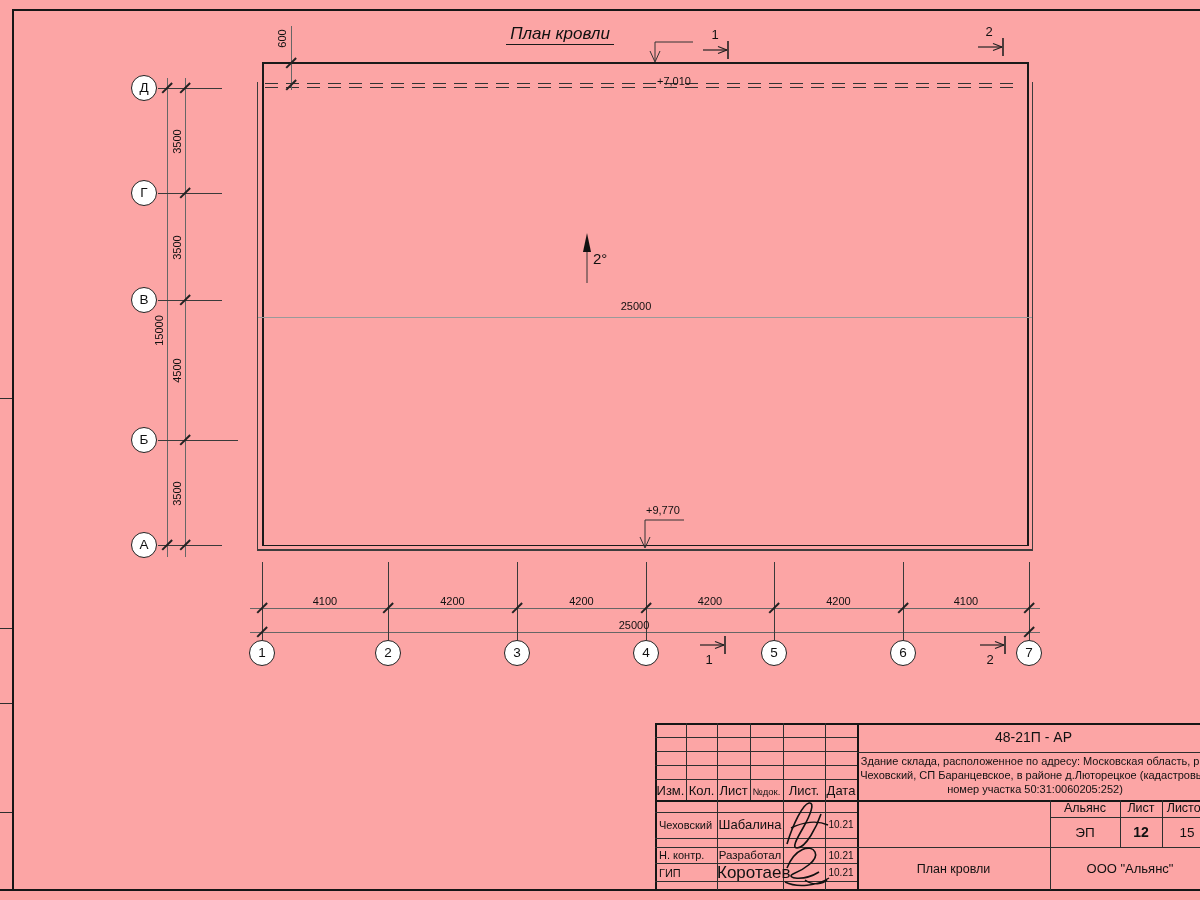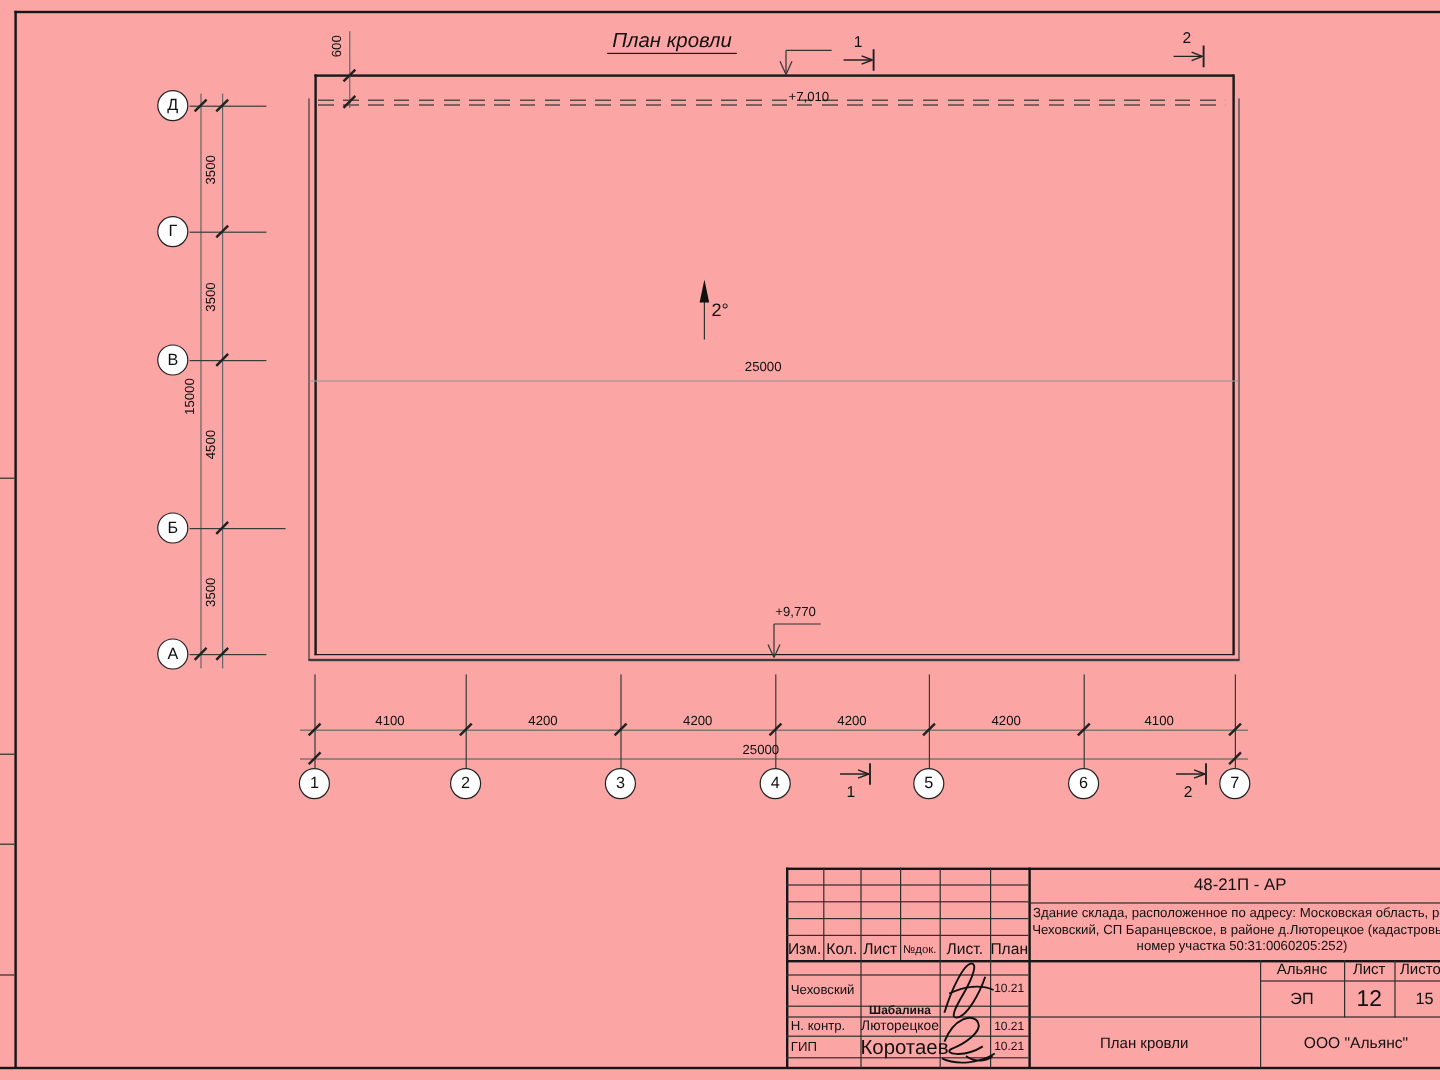--- a/index.html
+++ b/index.html
@@ -193,27 +193,27 @@
   <div class="vl" style="left:1050px;top:800px;height:90px;"></div>
   <div class="hl" style="left:1050px;top:817px;width:160px;"></div>
   <div class="vl" style="left:1120px;top:800px;height:48px;"></div>
   <div class="vl" style="left:1162px;top:800px;height:48px;"></div>
 
   <div class="tbtext" style="left:655px;top:782px;width:31px;font-size:13px;line-height:17px;">Изм.</div>
   <div class="tbtext" style="left:686px;top:782px;width:31px;font-size:13px;line-height:17px;">Кол.</div>
   <div class="tbtext" style="left:717px;top:782px;width:33px;font-size:13px;line-height:17px;">Лист</div>
   <div class="tbtext" style="left:750px;top:785px;width:33px;font-size:9.5px;line-height:13px;">№док.</div>
   <div class="tbtext" style="left:783px;top:782px;width:42px;font-size:13px;line-height:17px;">Лист.</div>
-  <div class="tbtext" style="left:825px;top:782px;width:32px;font-size:13px;line-height:17px;">План</div>
+  <div class="tbtext" style="left:825px;top:782px;width:32px;font-size:13px;line-height:17px;">Дата</div>
 
   <div class="tbtext" style="left:659px;top:818px;width:58px;text-align:left;font-size:11px;line-height:14px;">Чеховский</div>
-  <div class="tbtext" style="left:717px;top:835px;width:66px;font-size:10px;line-height:15px;font-weight:bold;">Шабалина</div>
+  <div class="tbtext" style="left:717px;top:817px;width:66px;font-size:13px;line-height:15px;">Шабалина</div>
   <div class="tbtext" style="left:825px;top:818px;width:32px;font-size:10px;line-height:14px;">10.21</div>
   <div class="tbtext" style="left:659px;top:848px;width:58px;text-align:left;font-size:11px;line-height:14px;">Н. контр.</div>
-  <div class="tbtext" style="left:717px;top:848px;width:66px;font-size:11.5px;line-height:14px;">Люторецкое</div>
+  <div class="tbtext" style="left:717px;top:848px;width:66px;font-size:11.5px;line-height:14px;">Разработал</div>
   <div class="tbtext" style="left:825px;top:849px;width:32px;font-size:10px;line-height:13px;">10.21</div>
   <div class="tbtext" style="left:659px;top:866px;width:58px;text-align:left;font-size:11px;line-height:14px;">ГИП</div>
   <div class="tbtext" style="left:717px;top:866px;width:66px;font-size:17px;line-height:14px;">Коротаев</div>
   <div class="tbtext" style="left:825px;top:866px;width:32px;font-size:10px;line-height:13px;">10.21</div>
 
   <svg class="abs" style="left:781px;top:798px;" width="50" height="56" viewBox="0 0 50 56">
     <path d="M6 46 C12 26 22 6 28 5 C34 4 30 16 22 30 C15 42 11 50 16 50 C25 50 36 28 40 16" fill="none" stroke="#111" stroke-width="1.6"></path>
     <path d="M10 30 C22 24 36 22 47 27" fill="none" stroke="#111" stroke-width="1.4"></path>
   </svg>
   <svg class="abs" style="left:779px;top:840px;" width="54" height="50" viewBox="0 0 54 50">
@@ -222,17 +222,17 @@
   </svg>
 
   <div class="tbtext" style="left:857px;top:729px;width:353px;font-size:14px;line-height:17px;">48-21П - АР</div>
   <div class="tbtext" style="left:840px;top:754px;width:390px;font-size:11px;line-height:14px;">Здание склада, расположенное по адресу: Московская область, р-н</div>
   <div class="tbtext" style="left:840px;top:768px;width:390px;font-size:11px;line-height:14px;">Чеховский, СП Баранцевское, в районе д.Люторецкое  (кадастровый</div>
   <div class="tbtext" style="left:840px;top:782px;width:390px;font-size:11px;line-height:14px;">номер участка 50:31:0060205:252)</div>
   <div class="tbtext" style="left:1050px;top:801px;width:70px;font-size:12.5px;line-height:15px;">Альянс</div>
   <div class="tbtext" style="left:1120px;top:801px;width:42px;font-size:12.5px;line-height:15px;">Лист</div>
   <div class="tbtext" style="left:1162px;top:801px;width:50px;font-size:12.5px;line-height:15px;">Листов</div>
   <div class="tbtext" style="left:1050px;top:824px;width:70px;font-size:13.5px;line-height:17px;">ЭП</div>
-  <div class="tbtext" style="left:1120px;top:824px;width:42px;font-size:19px;line-height:17px;">12</div>
+  <div class="tbtext" style="left:1120px;top:824px;width:42px;font-size:14px;line-height:17px;font-weight:bold;">12</div>
   <div class="tbtext" style="left:1162px;top:824px;width:50px;font-size:13.5px;line-height:17px;">15</div>
   <div class="tbtext" style="left:857px;top:861px;width:193px;font-size:12.5px;line-height:16px;">План кровли</div>
   <div class="tbtext" style="left:1050px;top:861px;width:160px;font-size:13px;line-height:16px;">ООО "Альянс"</div>
 </div>
 
 </body></html>

